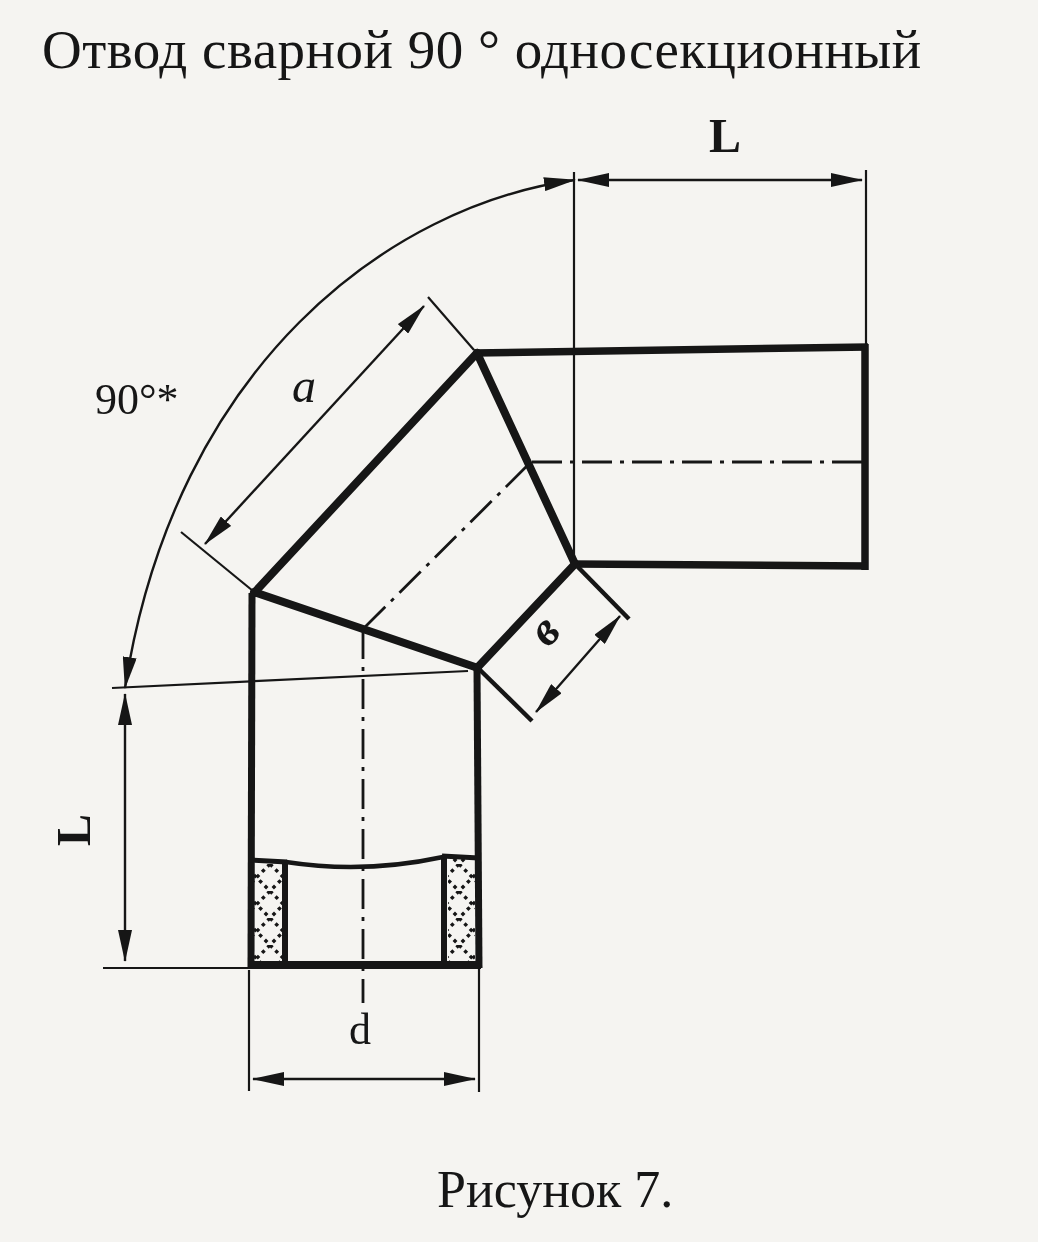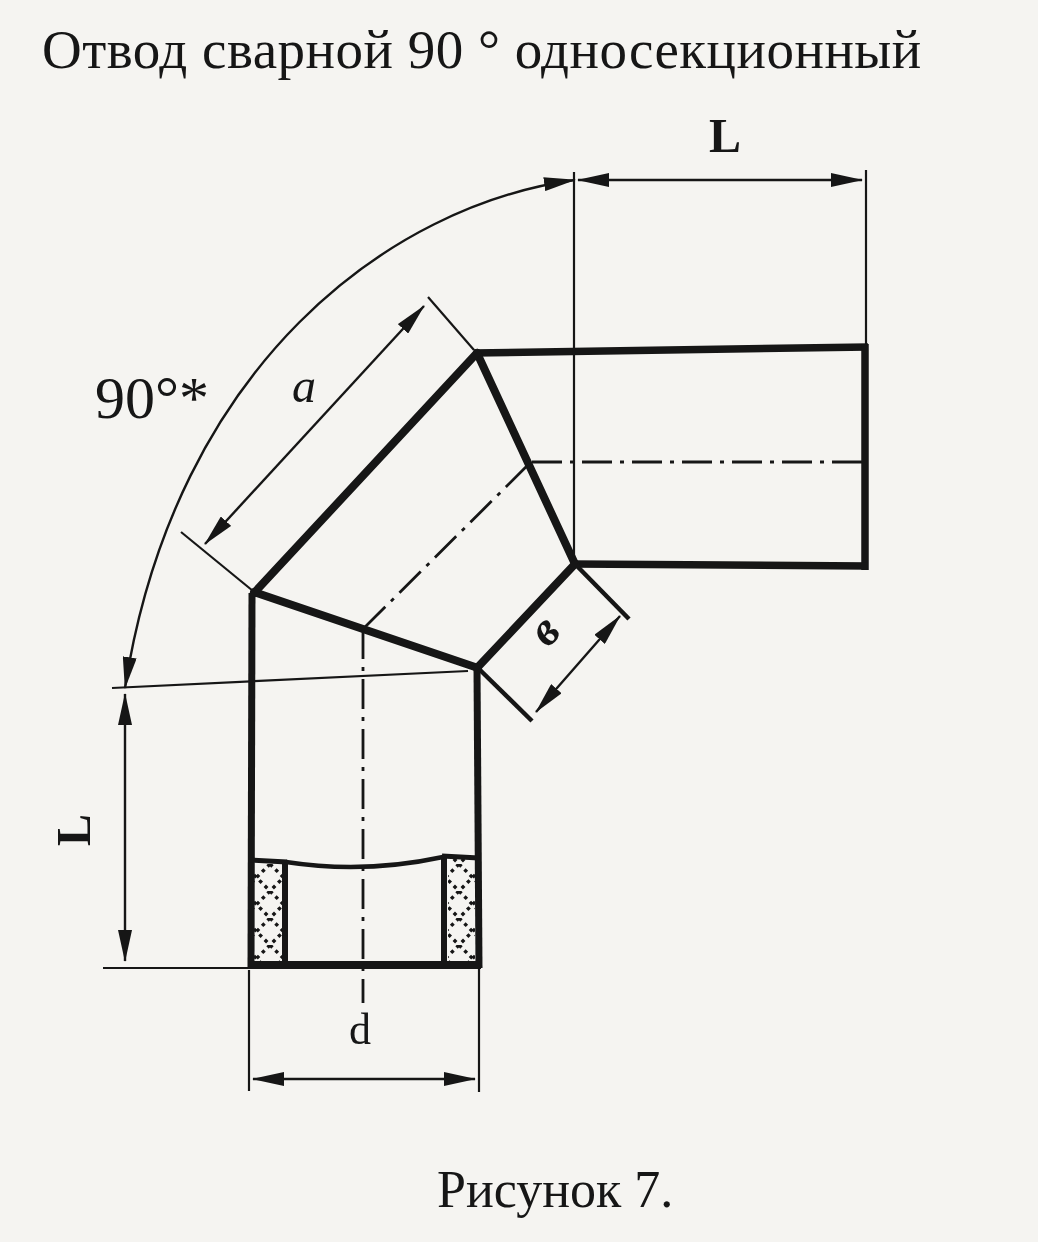--- a/index.html
+++ b/index.html
@@ -28,21 +28,21 @@
     left:42px;top:22px;
     font-size:55px;
     letter-spacing:0.5px;
     font-weight:500;
   }
   .dim-L-top{left:709px;top:112px;font-size:48px;font-weight:600;}
   .dim-L-left{
     left:58px;top:806px;font-size:48px;font-weight:600;
     transform:rotate(-90deg);transform-origin:center;
   }
-  .dim-angle{left:95px;top:368px;font-size:60px;}
+  .dim-angle{left:95px;top:378px;font-size:44px;}
   .dim-a{left:292px;top:362px;font-size:48px;font-style:italic;}
   .dim-v{
     left:533px;top:606px;font-size:48px;font-style:italic;font-weight:600;
     transform:rotate(-47deg);transform-origin:center;
   }
   .dim-d{left:349px;top:1008px;font-size:44px;}
   .caption{left:437px;top:1164px;font-size:52px;}
 </style>
 </head>
 <body>

